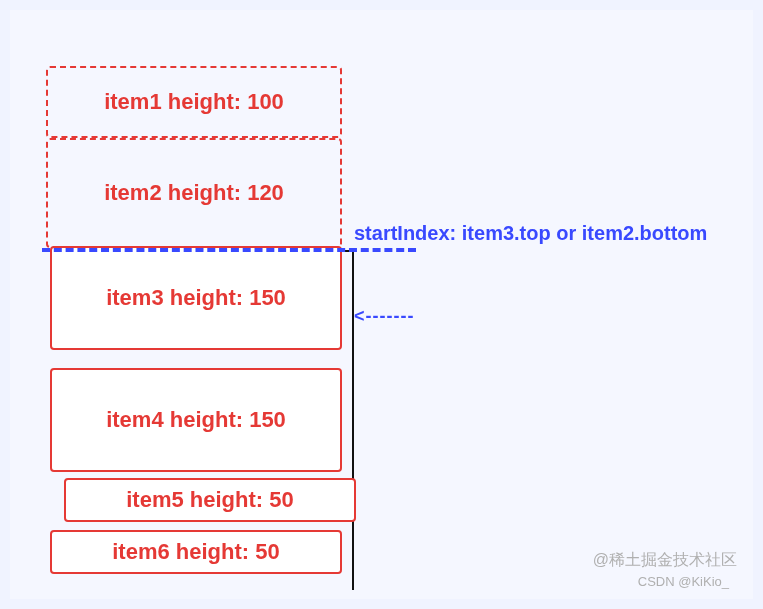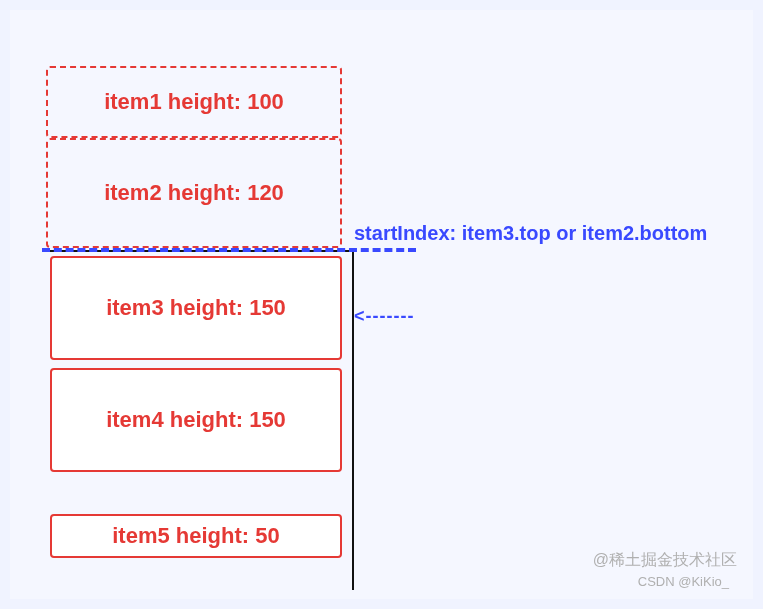--- a/index.html
+++ b/index.html
@@ -94,28 +94,31 @@
 
   <div class="ghost-item" style="left:36px; top:56px; width:296px; height:72px;">
     <span>item1 height: 100</span>
   </div>
   <div class="ghost-item" style="left:36px; top:128px; width:296px; height:110px;">
     <span>item2 height: 120</span>
   </div>
 
   <div class="viewport" style="left:32px; top:240px; width:312px; height:340px;"></div>
 
-  <div class="visible-item" style="left:40px; top:246px; width:292px; height:104px;">
+  <div class="visible-item" style="left:40px; top:236px; width:292px; height:104px;">
     <span>item3 height: 150</span>
   </div>
   <div class="visible-item" style="left:40px; top:358px; width:292px; height:104px;">
     <span>item4 height: 150</span>
   </div>
-  <div class="visible-item" style="left:40px; top:468px; width:292px; height:44px;margin-top:36px;">
+  <div class="visible-item" style="left:54px; top:468px; width:292px; height:44px;">
     <span>item5 height: 50</span>
+  </div>
+  <div class="visible-item" style="left:40px; top:520px; width:292px; height:44px;">
+    <span>item6 height: 50</span>
   </div>
 
   <div class="offset-line" style="left:32px; top:238px; width:374px;"></div>
 
   <div class="annotation" style="left:344px; top:212px;">startIndex: item3.top or item2.bottom</div>
 
   <div class="arrow-dashes" style="left:344px; top:296px;">&lt;-------</div>
 
 
   <div class="watermark1">@稀土掘金技术社区</div>

